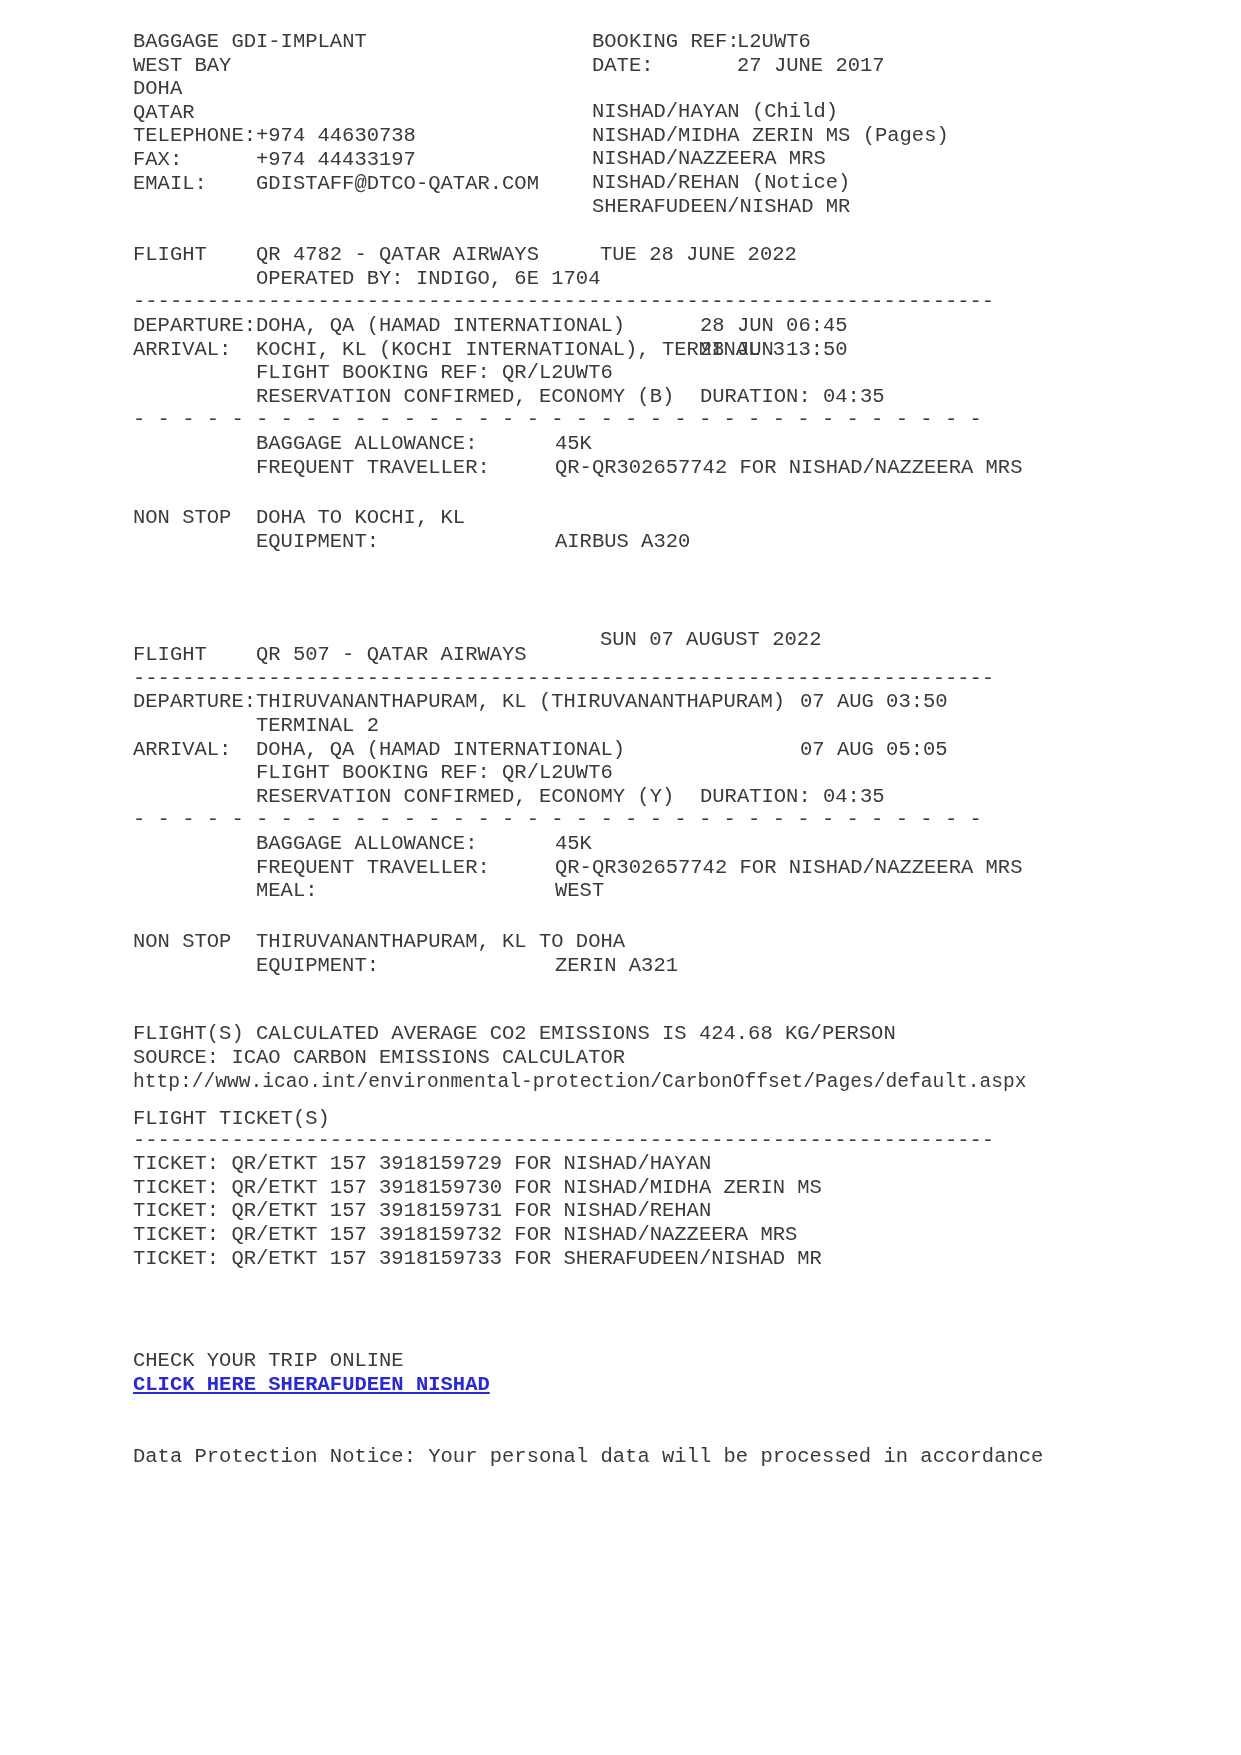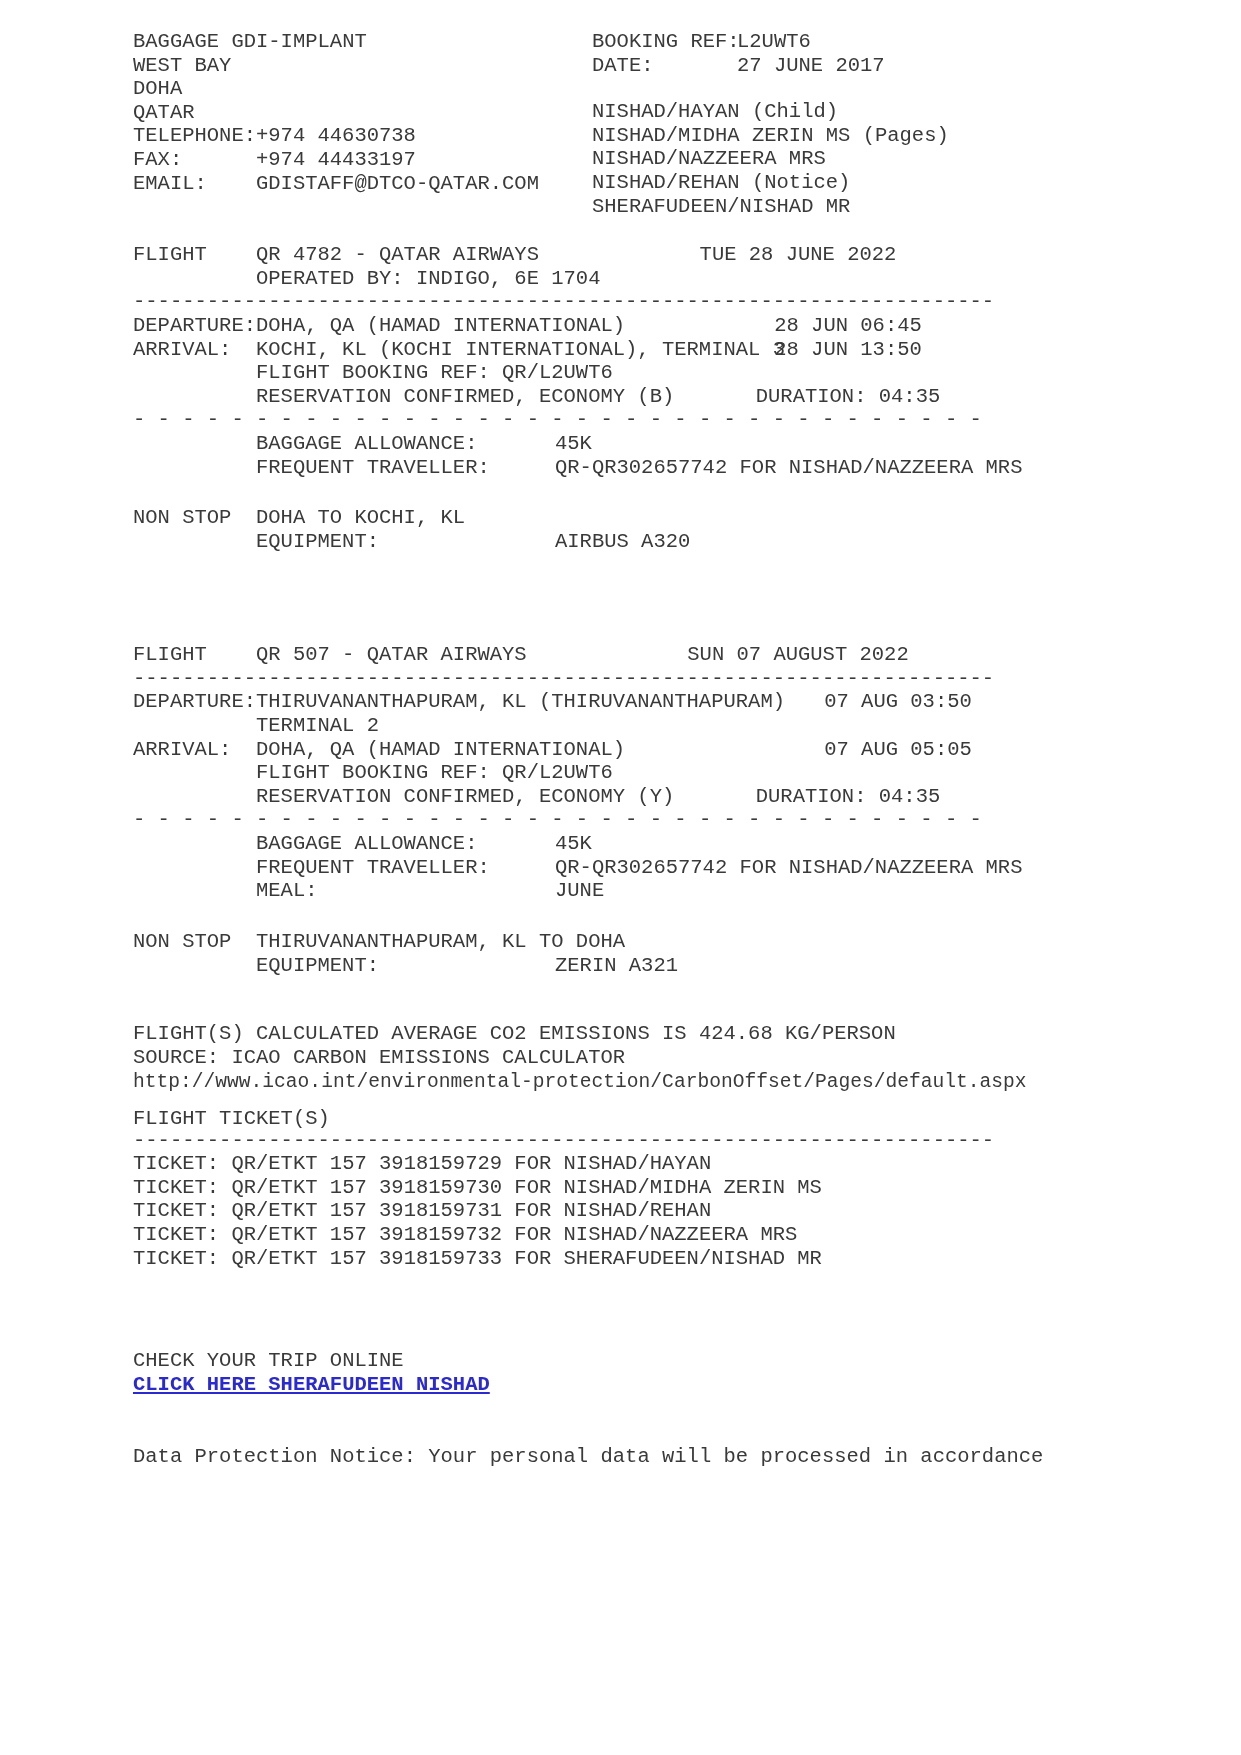--- a/index.html
+++ b/index.html
@@ -1,19 +1,19 @@
 <!DOCTYPE html>
 <html><head>
 <meta charset="utf-8">
 <style>
   html, body { margin:0; padding:0; background:#ffffff; }
   body { width:1241px; height:1755px; position:relative; overflow:hidden;
          font-family:"Liberation Mono", "DejaVu Sans Mono", monospace; font-size:20.5px; color:#3a3a3a; }
   .ln { position:absolute; white-space:pre; line-height:24px; height:24px; }
-  .r { text-align:center; }
+  .r { text-align:left; }
   a.link { color:#2a2ad0; text-decoration:underline;font-weight:bold; }
 </style>
 </head>
 <body>
 
 <div class="ln" style="left:133px;top:30px">BAGGAGE GDI-IMPLANT</div>
 <div class="ln" style="left:133px;top:54px">WEST BAY</div>
 <div class="ln" style="left:133px;top:77px">DOHA</div>
 <div class="ln" style="left:133px;top:101px">QATAR</div>
 <div class="ln" style="left:133px;top:124px">TELEPHONE:</div>
@@ -52,39 +52,39 @@
 <div class="ln" style="left:555px;top:432px">45K</div>
 <div class="ln" style="left:256px;top:456px">FREQUENT TRAVELLER:</div>
 <div class="ln" style="left:555px;top:456px">QR-QR302657742 FOR NISHAD/NAZZEERA MRS</div>
 <div class="ln" style="left:133px;top:506px">NON STOP</div>
 <div class="ln" style="left:256px;top:506px">DOHA TO KOCHI, KL</div>
 <div class="ln" style="left:256px;top:530px">EQUIPMENT:</div>
 <div class="ln" style="left:555px;top:530px">AIRBUS A320</div>
 
 <div class="ln" style="left:133px;top:643px">FLIGHT</div>
 <div class="ln" style="left:256px;top:643px">QR 507 - QATAR AIRWAYS</div>
-<div class="ln r" style="left:600px;width:396px;top:643px">SUN 07 AUGUST 2022</div>
+<div class="ln r" style="left:600px;width:396px;top:628px">SUN 07 AUGUST 2022</div>
 <div class="ln" style="left:133px;top:667px;width:863px;overflow:hidden">------------------------------------------------------------------------</div>
 <div class="ln" style="left:133px;top:690px">DEPARTURE:</div>
 <div class="ln" style="left:256px;top:690px">THIRUVANANTHAPURAM, KL (THIRUVANANTHAPURAM)</div>
 <div class="ln r" style="left:800px;width:196px;top:690px">07 AUG 03:50</div>
 <div class="ln" style="left:256px;top:714px">TERMINAL 2</div>
 <div class="ln" style="left:133px;top:738px">ARRIVAL:</div>
 <div class="ln" style="left:256px;top:738px">DOHA, QA (HAMAD INTERNATIONAL)</div>
 <div class="ln r" style="left:800px;width:196px;top:738px">07 AUG 05:05</div>
 <div class="ln" style="left:256px;top:761px">FLIGHT BOOKING REF: QR/L2UWT6</div>
 <div class="ln" style="left:256px;top:785px">RESERVATION CONFIRMED, ECONOMY (Y)</div>
 <div class="ln r" style="left:700px;width:296px;top:785px">DURATION: 04:35</div>
 <div class="ln" style="left:133px;top:808px;width:863px;overflow:hidden">- - - - - - - - - - - - - - - - - - - - - - - - - - - - - - - - - - - - -</div>
 <div class="ln" style="left:256px;top:832px">BAGGAGE ALLOWANCE:</div>
 <div class="ln" style="left:555px;top:832px">45K</div>
 <div class="ln" style="left:256px;top:856px">FREQUENT TRAVELLER:</div>
 <div class="ln" style="left:555px;top:856px">QR-QR302657742 FOR NISHAD/NAZZEERA MRS</div>
 <div class="ln" style="left:256px;top:879px">MEAL:</div>
-<div class="ln" style="left:555px;top:879px">JUNE</div>
+<div class="ln" style="left:555px;top:879px">WEST</div>
 <div class="ln" style="left:133px;top:930px">NON STOP</div>
 <div class="ln" style="left:256px;top:930px">THIRUVANANTHAPURAM, KL TO DOHA</div>
 <div class="ln" style="left:256px;top:954px">EQUIPMENT:</div>
 <div class="ln" style="left:555px;top:954px">ZERIN A321</div>
 
 <div class="ln" style="left:133px;top:1022px">FLIGHT(S) CALCULATED AVERAGE CO2 EMISSIONS IS 424.68 KG/PERSON</div>
 <div class="ln" style="left:133px;top:1046px">SOURCE: ICAO CARBON EMISSIONS CALCULATOR</div>
 <div class="ln" style="left:133px;top:1070px;font-size:19.6px">http://www.icao.int/environmental-protection/CarbonOffset/Pages/default.aspx</div>
 
 <div class="ln" style="left:133px;top:1107px">FLIGHT TICKET(S)</div>

